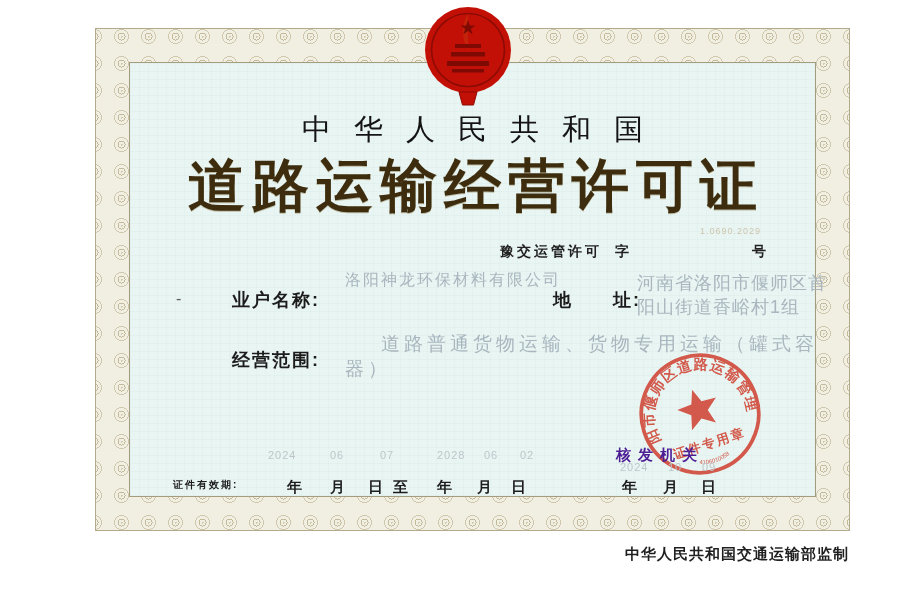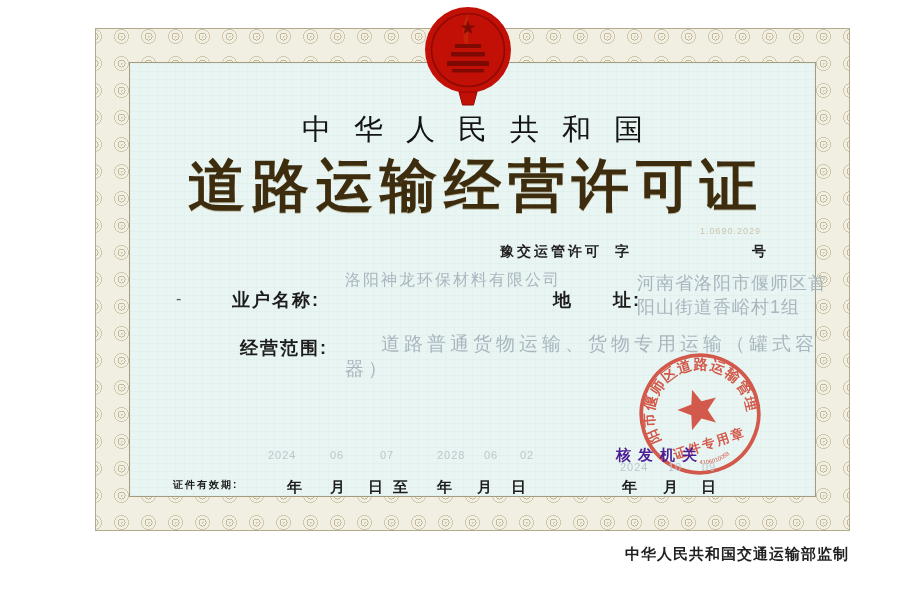--- a/index.html
+++ b/index.html
@@ -58,21 +58,21 @@
 
   
   .field-label{font-size:18px;font-weight:600;color:#1c1c1c;letter-spacing:2px;}
   .faint{color:#a9b6bf;}
   .owner-label{left:232px;top:288px;}
   .owner-dash{left:176px;top:290px;font-size:16px;color:#5a5a5a;}
   .owner-value{left:345px;top:270px;font-size:16px;letter-spacing:2px;}
   .addr-label{left:553px;top:288px;display:flex;gap:40px;}
   .addr-value-1{left:637px;top:271px;font-size:18px;letter-spacing:1px;}
   .addr-value-2{left:637px;top:295px;font-size:18px;letter-spacing:1px;}
-  .scope-label{left:232px;top:336px;margin-left:8px;}
+  .scope-label{left:232px;top:348px;}
   .scope-value-1{left:345px;top:331px;font-size:19px;letter-spacing:4px;margin-left:36px;}
   .scope-value-2{left:345px;top:356px;font-size:19px;letter-spacing:4px;}
 
   
   .seal{left:636px;top:350px;width:128px;height:128px;transform:rotate(-18deg);opacity:.88;}
 
   
   .issuer-label{left:616px;top:446px;font-size:15px;font-weight:700;color:#4c1d95;letter-spacing:7px;}
   .faint-date{font-size:11px;color:#bcc6cb;letter-spacing:1px;}
   .validity-label{left:173px;top:478px;font-size:10px;font-weight:700;color:#1c1c1c;letter-spacing:2px;}

